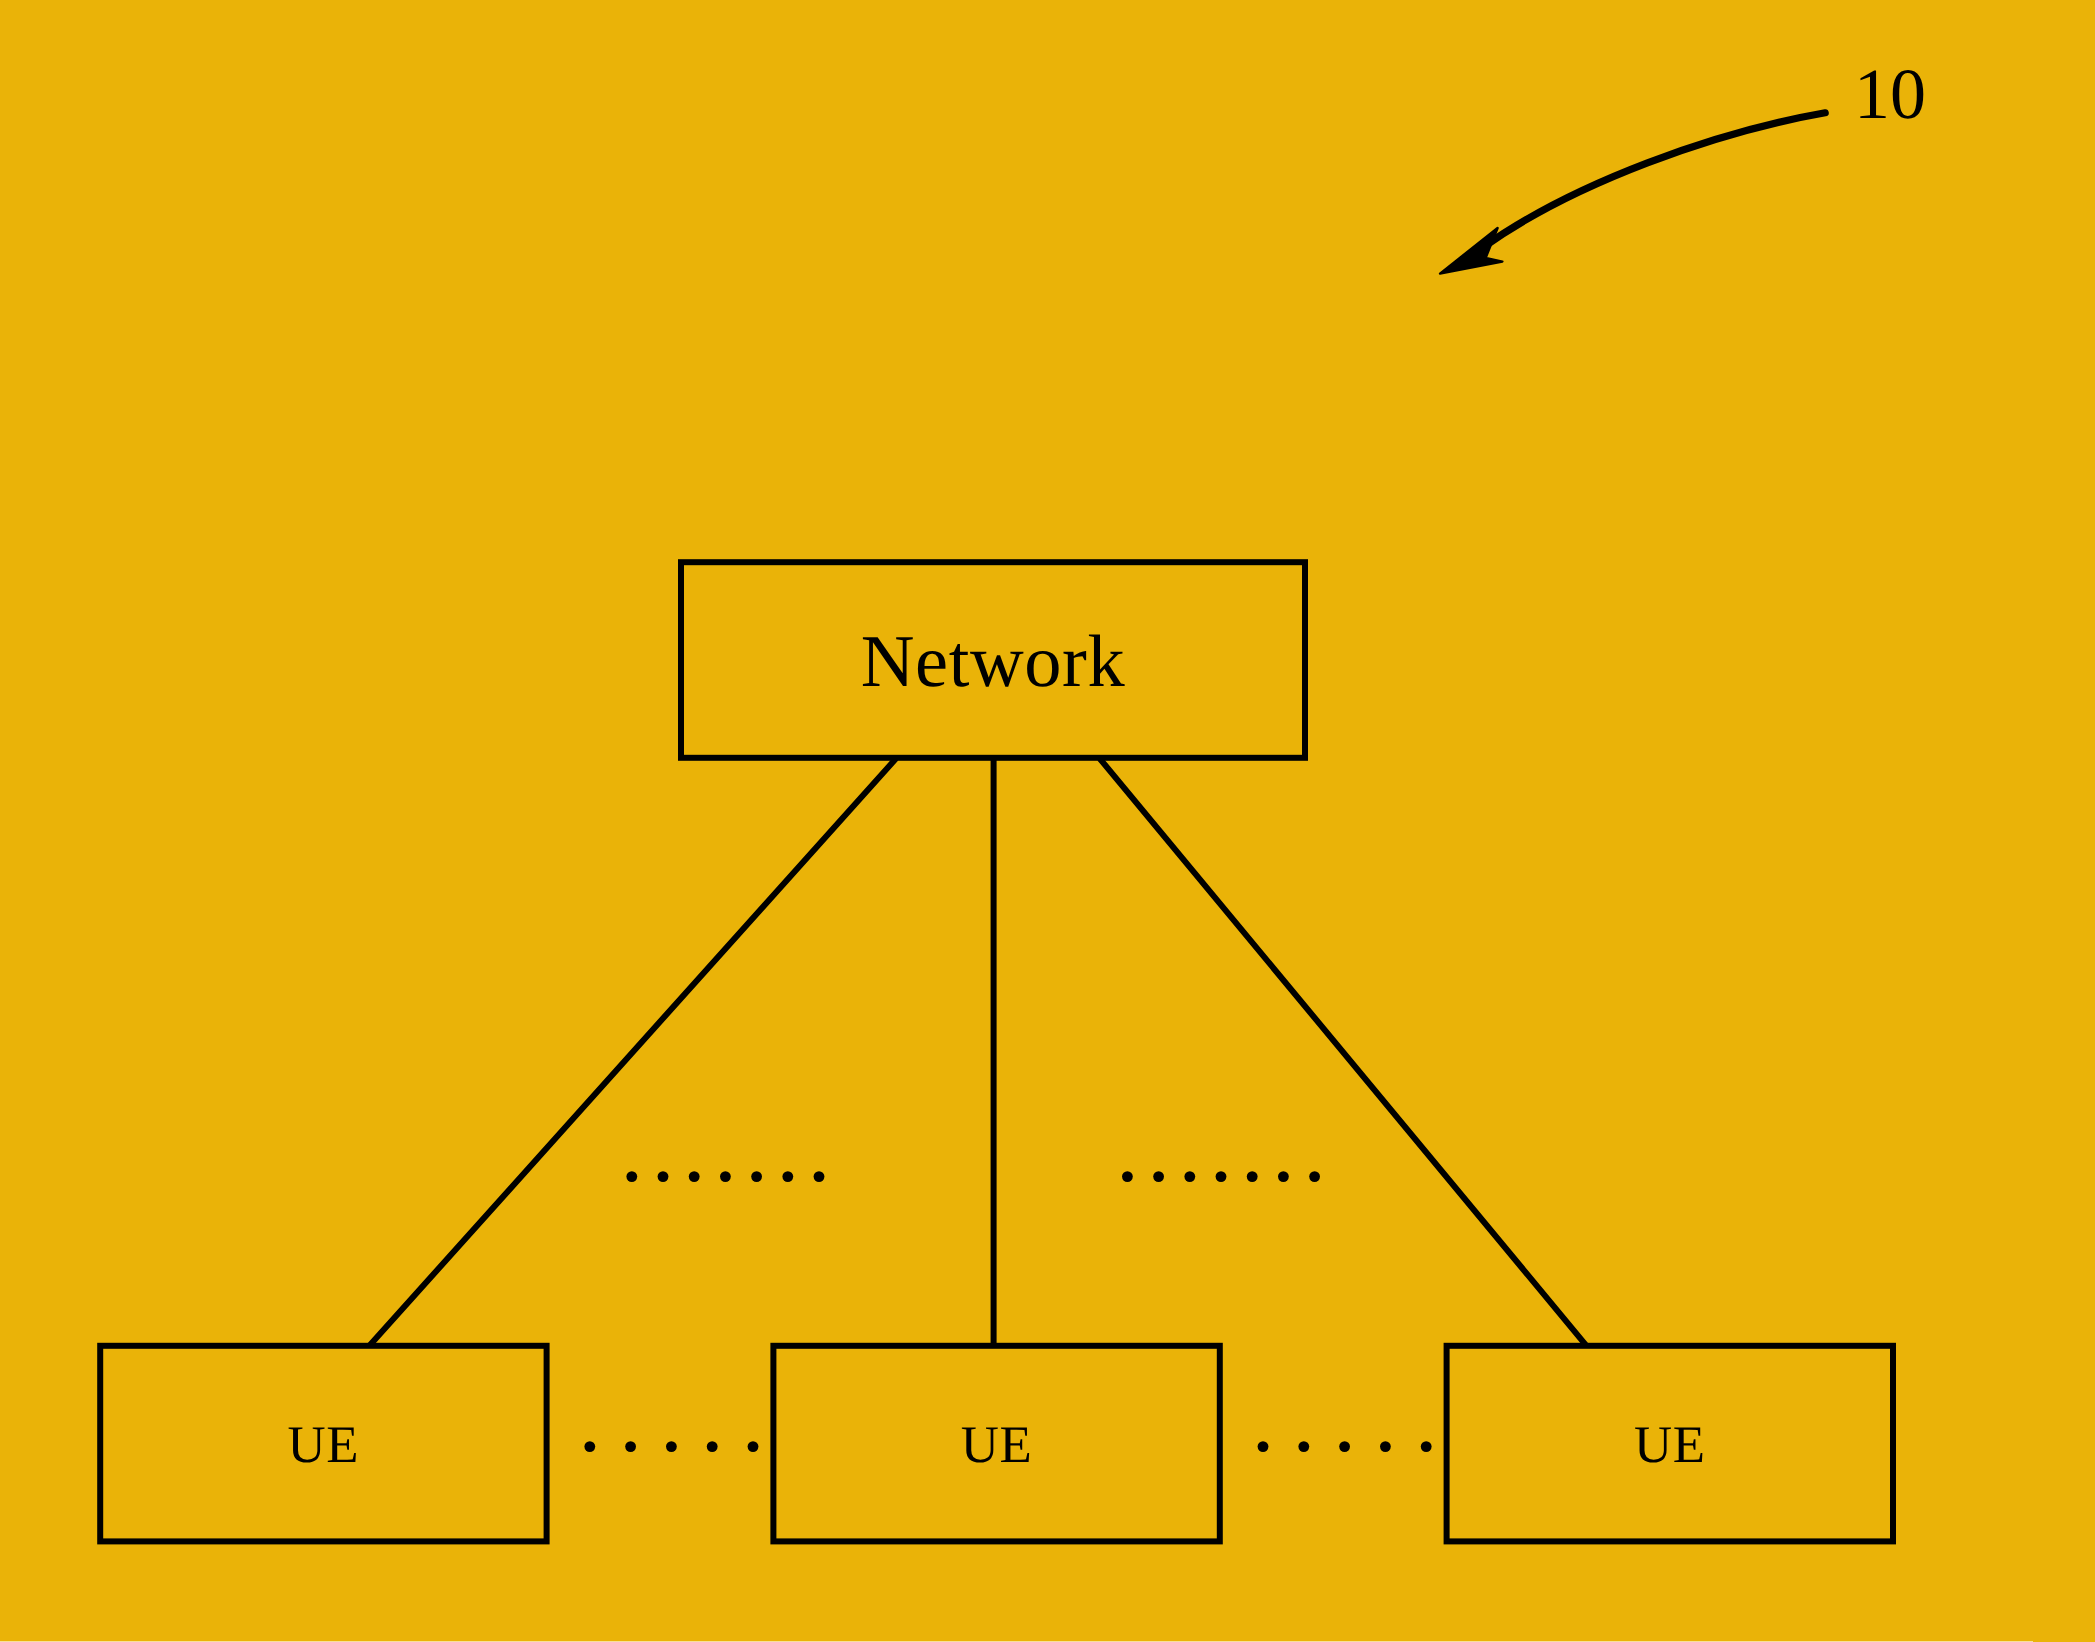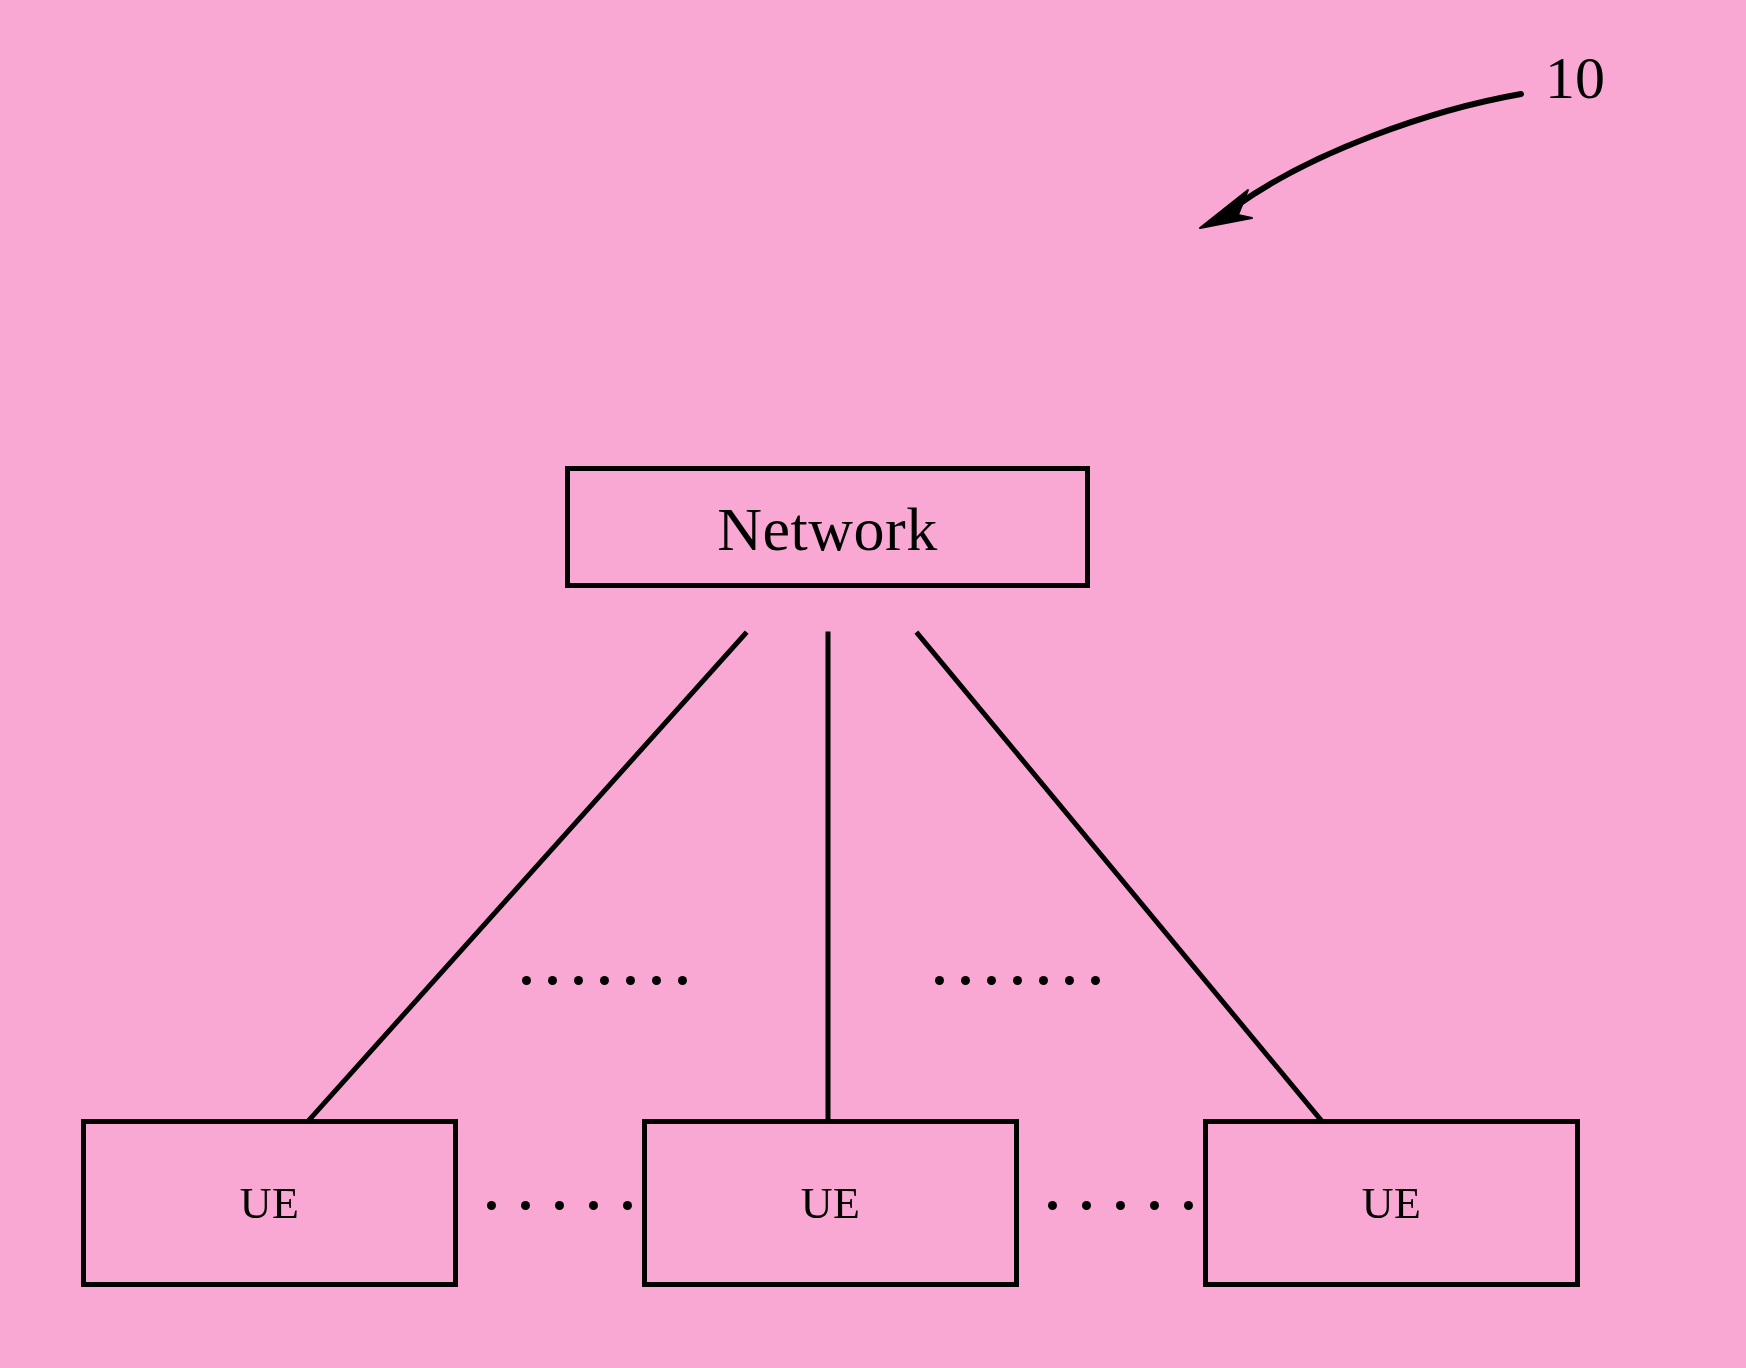--- a/index.html
+++ b/index.html
@@ -8,21 +8,21 @@
     padding: 0;
     background: #ffffff;
   }
   body {
     font-family: "Liberation Serif", "DejaVu Serif", serif;
   }
   #figure {
     position: relative;
     width: 1746px;
     height: 1368px;
-    background: #f9a8d4;
+    background: #eab308;
     overflow: hidden;
   }
   #figure-svg {
     position: absolute;
     left: 0;
     top: 0;
     width: 1746px;
     height: 1368px;
   }
   .node-box {
@@ -37,21 +37,21 @@
   .node-label {
     font-family: "Liberation Serif", "DejaVu Serif", serif;
     color: #000000;
     line-height: 1;
     letter-spacing: 0.5px;
   }
   #network-box {
     left: 565px;
     top: 466px;
     width: 525px;
-    height: 122px;
+    height: 168px;
   }
   #network-box .node-label {
     font-size: 62px;
     position: relative;
     top: 2px;
   }
   .ue-box {
     top: 1119px;
     width: 377px;
     height: 168px;

